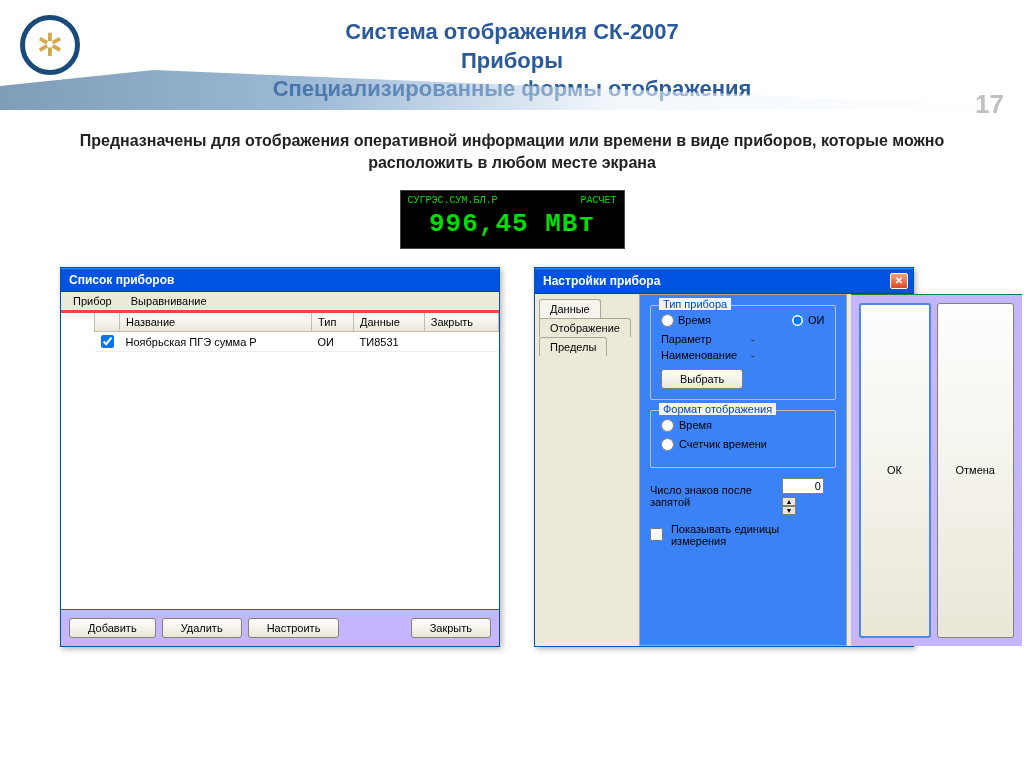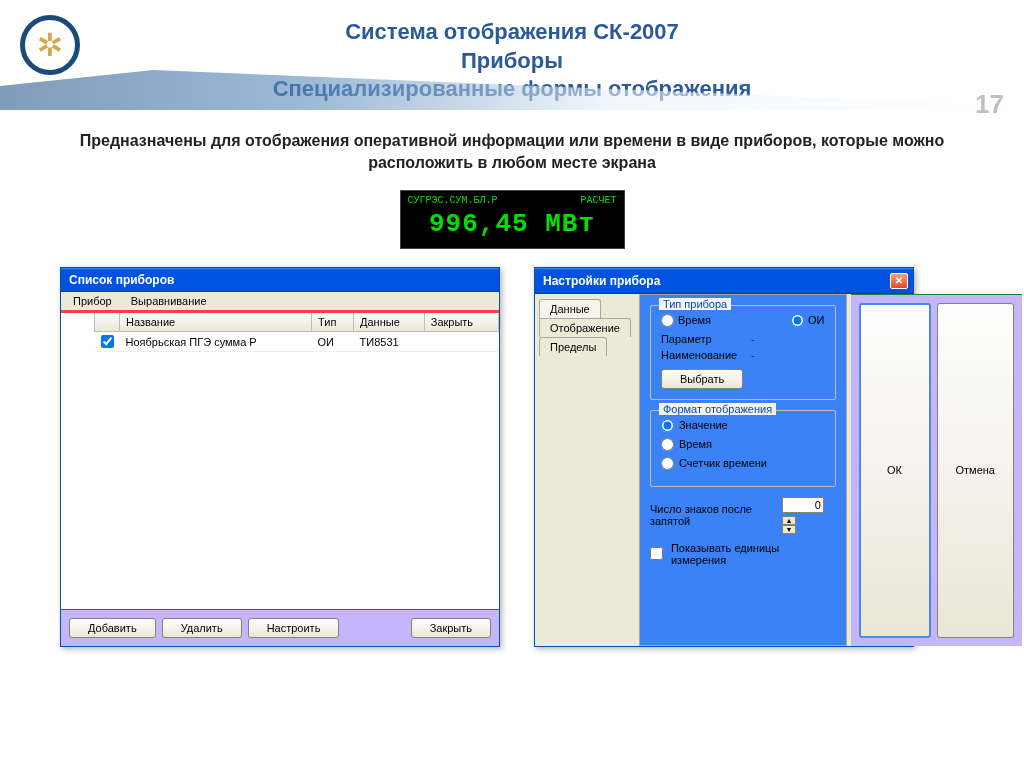--- a/index.html
+++ b/index.html
@@ -174,24 +174,20 @@
           <div class="kv">
               <span class="k">Наименование</span>
               <span class="v">-</span>
             </div>
           <div style="margin-top:8px;"><button class="winbtn">Выбрать</button></div>
         </div>
         <div class="groupbox">
           <span class="groupbox-title">Формат отображения</span>
           <div class="radiocol">
             <label>
-                <input type="radio" name="fmt" checked="" style=""> 
-                <span>Значение</span>
-              </label>
-            <label>
                 <input type="radio" name="fmt" style=""> 
                 <span>Время</span>
               </label>
             <label>
                 <input type="radio" name="fmt" style=""> 
                 <span>Счетчик времени</span>
               </label>
           </div>
         </div>
         <div class="numrow">

